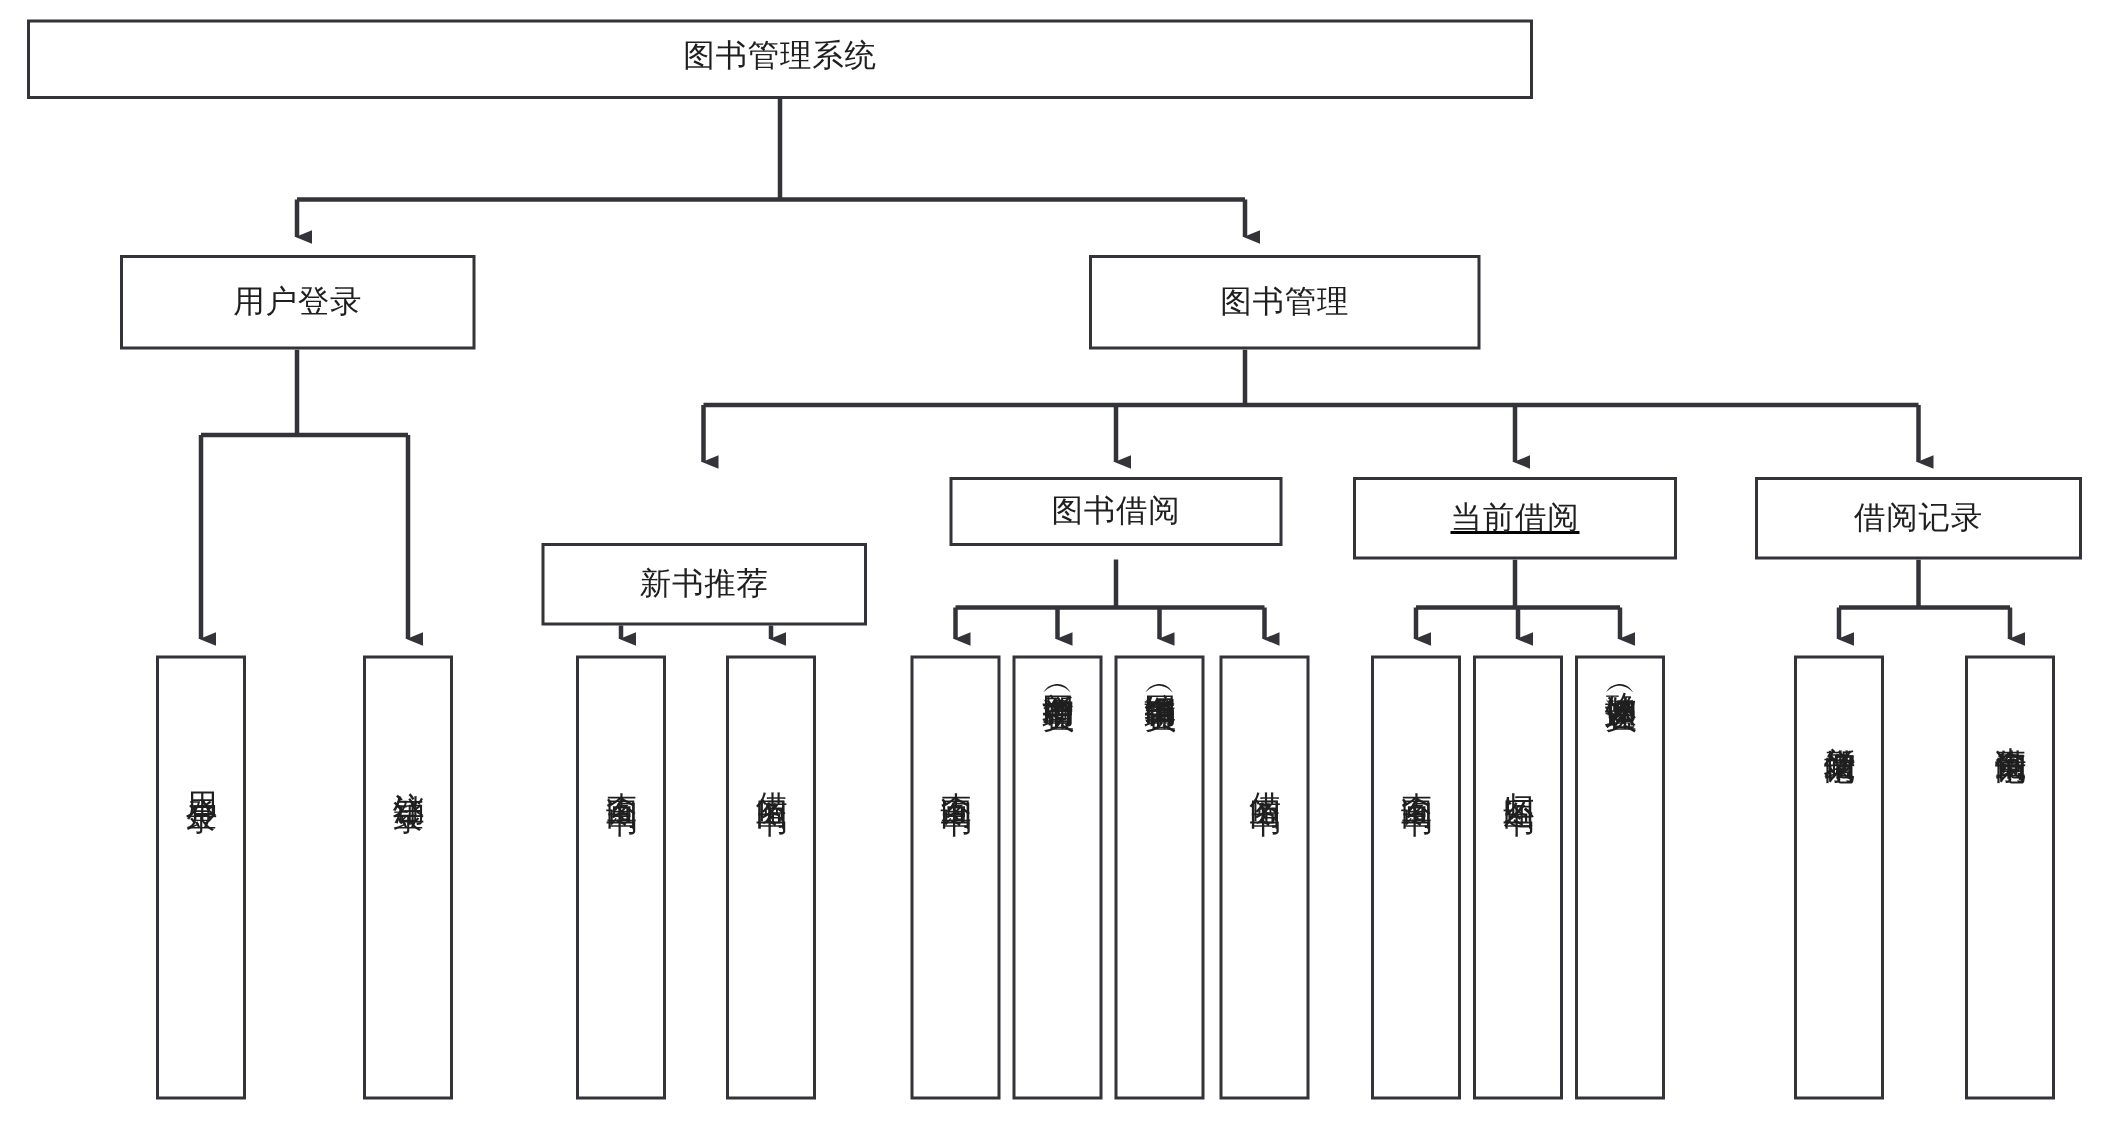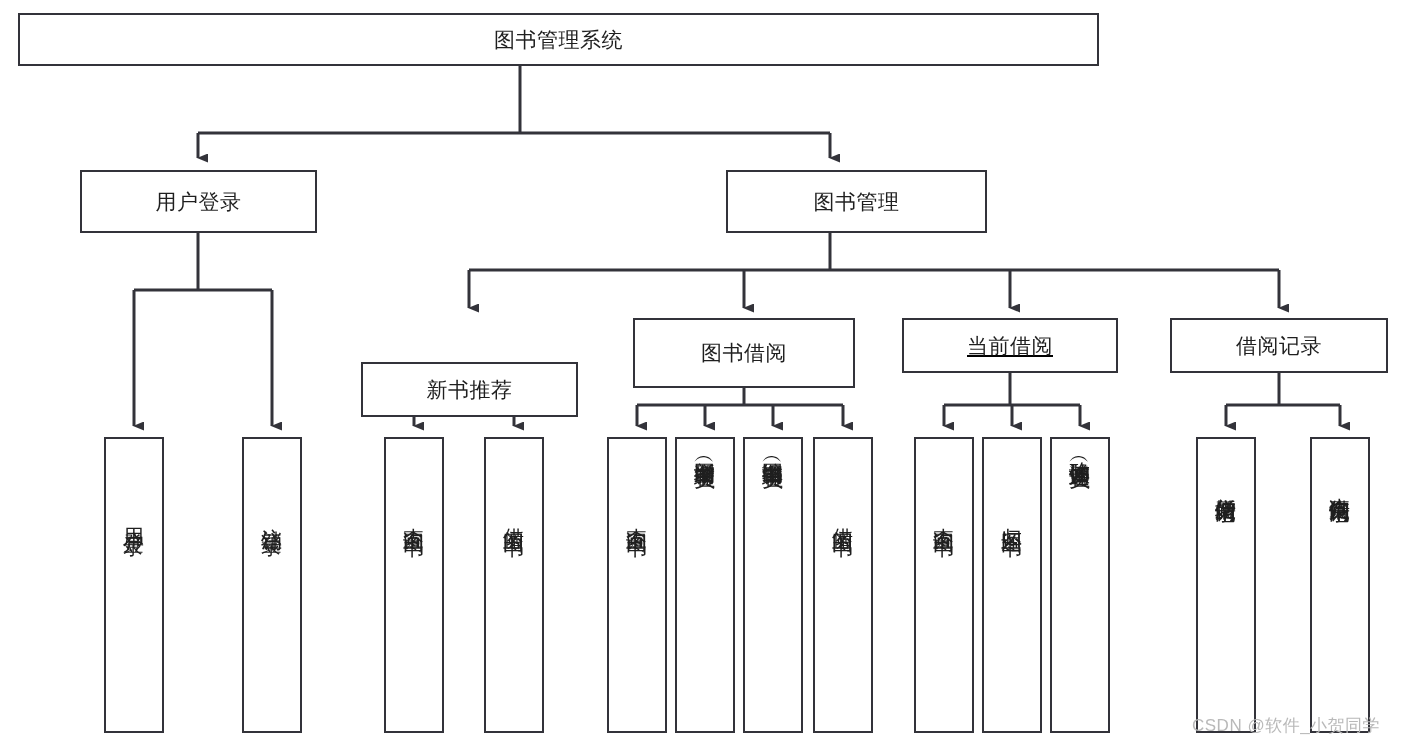--- a/index.html
+++ b/index.html
@@ -125,35 +125,35 @@
       <path d="M 1012 405 L 1012 426" marker-end="url(#arrowhead)"></path>
       <path d="M 1080 405 L 1080 426" marker-end="url(#arrowhead)"></path>
 
       <path d="M 1279 373 L 1279 405"></path>
       <path d="M 1226 405 L 1340 405"></path>
       <path d="M 1226 405 L 1226 426" marker-end="url(#arrowhead)"></path>
       <path d="M 1340 405 L 1340 426" marker-end="url(#arrowhead)"></path>
     </g>
   </svg>
 
-  <div class="node-box horizontal" style="left:18px; top:13px; width:1081px; height:53px;">
+  <div class="node-box horizontal" style="left:18px; top:13px; width:1004px; height:53px;font-family:Liberation Mono, monospace;">
     <span class="node-label-h">图书管理系统</span>
   </div>
 
   <div class="node-box horizontal" style="left:80px; top:170px; width:237px; height:63px;">
     <span class="node-label-h">用户登录</span>
   </div>
   <div class="node-box horizontal" style="left:726px; top:170px; width:261px; height:63px;">
     <span class="node-label-h">图书管理</span>
   </div>
 
   <div class="node-box horizontal" style="left:361px; top:318px; width:217px; height:55px;margin-top:44px;">
     <span class="node-label-h">新书推荐</span>
   </div>
-  <div class="node-box horizontal" style="left:633px; top:318px; width:222px; height:70px;">
+  <div class="node-box horizontal" style="left:633px; top:318px; width:222px; height:46px;">
     <span class="node-label-h">图书借阅</span>
   </div>
   <div class="node-box horizontal" style="left:902px; top:318px; width:216px; height:55px;text-decoration:underline;">
     <span class="node-label-h">当前借阅</span>
   </div>
   <div class="node-box horizontal" style="left:1170px; top:318px; width:218px; height:55px;text-align:right;">
     <span class="node-label-h">借阅记录</span>
   </div>
 
   <div class="node-box vertical" style="left:104px; top:437px; width:60px; height:296px; padding-top:72px;">
@@ -193,15 +193,14 @@
     <span class="node-label-v">确认归还（管理员）</span>
   </div>
 
   <div class="node-box vertical tight" style="left:1196px; top:437px; width:60px; height:296px; padding-top:42px;">
     <span class="node-label-v">新增借阅记录</span>
   </div>
   <div class="node-box vertical tight" style="left:1310px; top:437px; width:60px; height:296px; padding-top:42px;">
     <span class="node-label-v">查询借阅记录</span>
   </div>
 
-  <div id="watermark">CSDN @软件_小贺同学</div>
 
 </div>
 
 </body></html>

